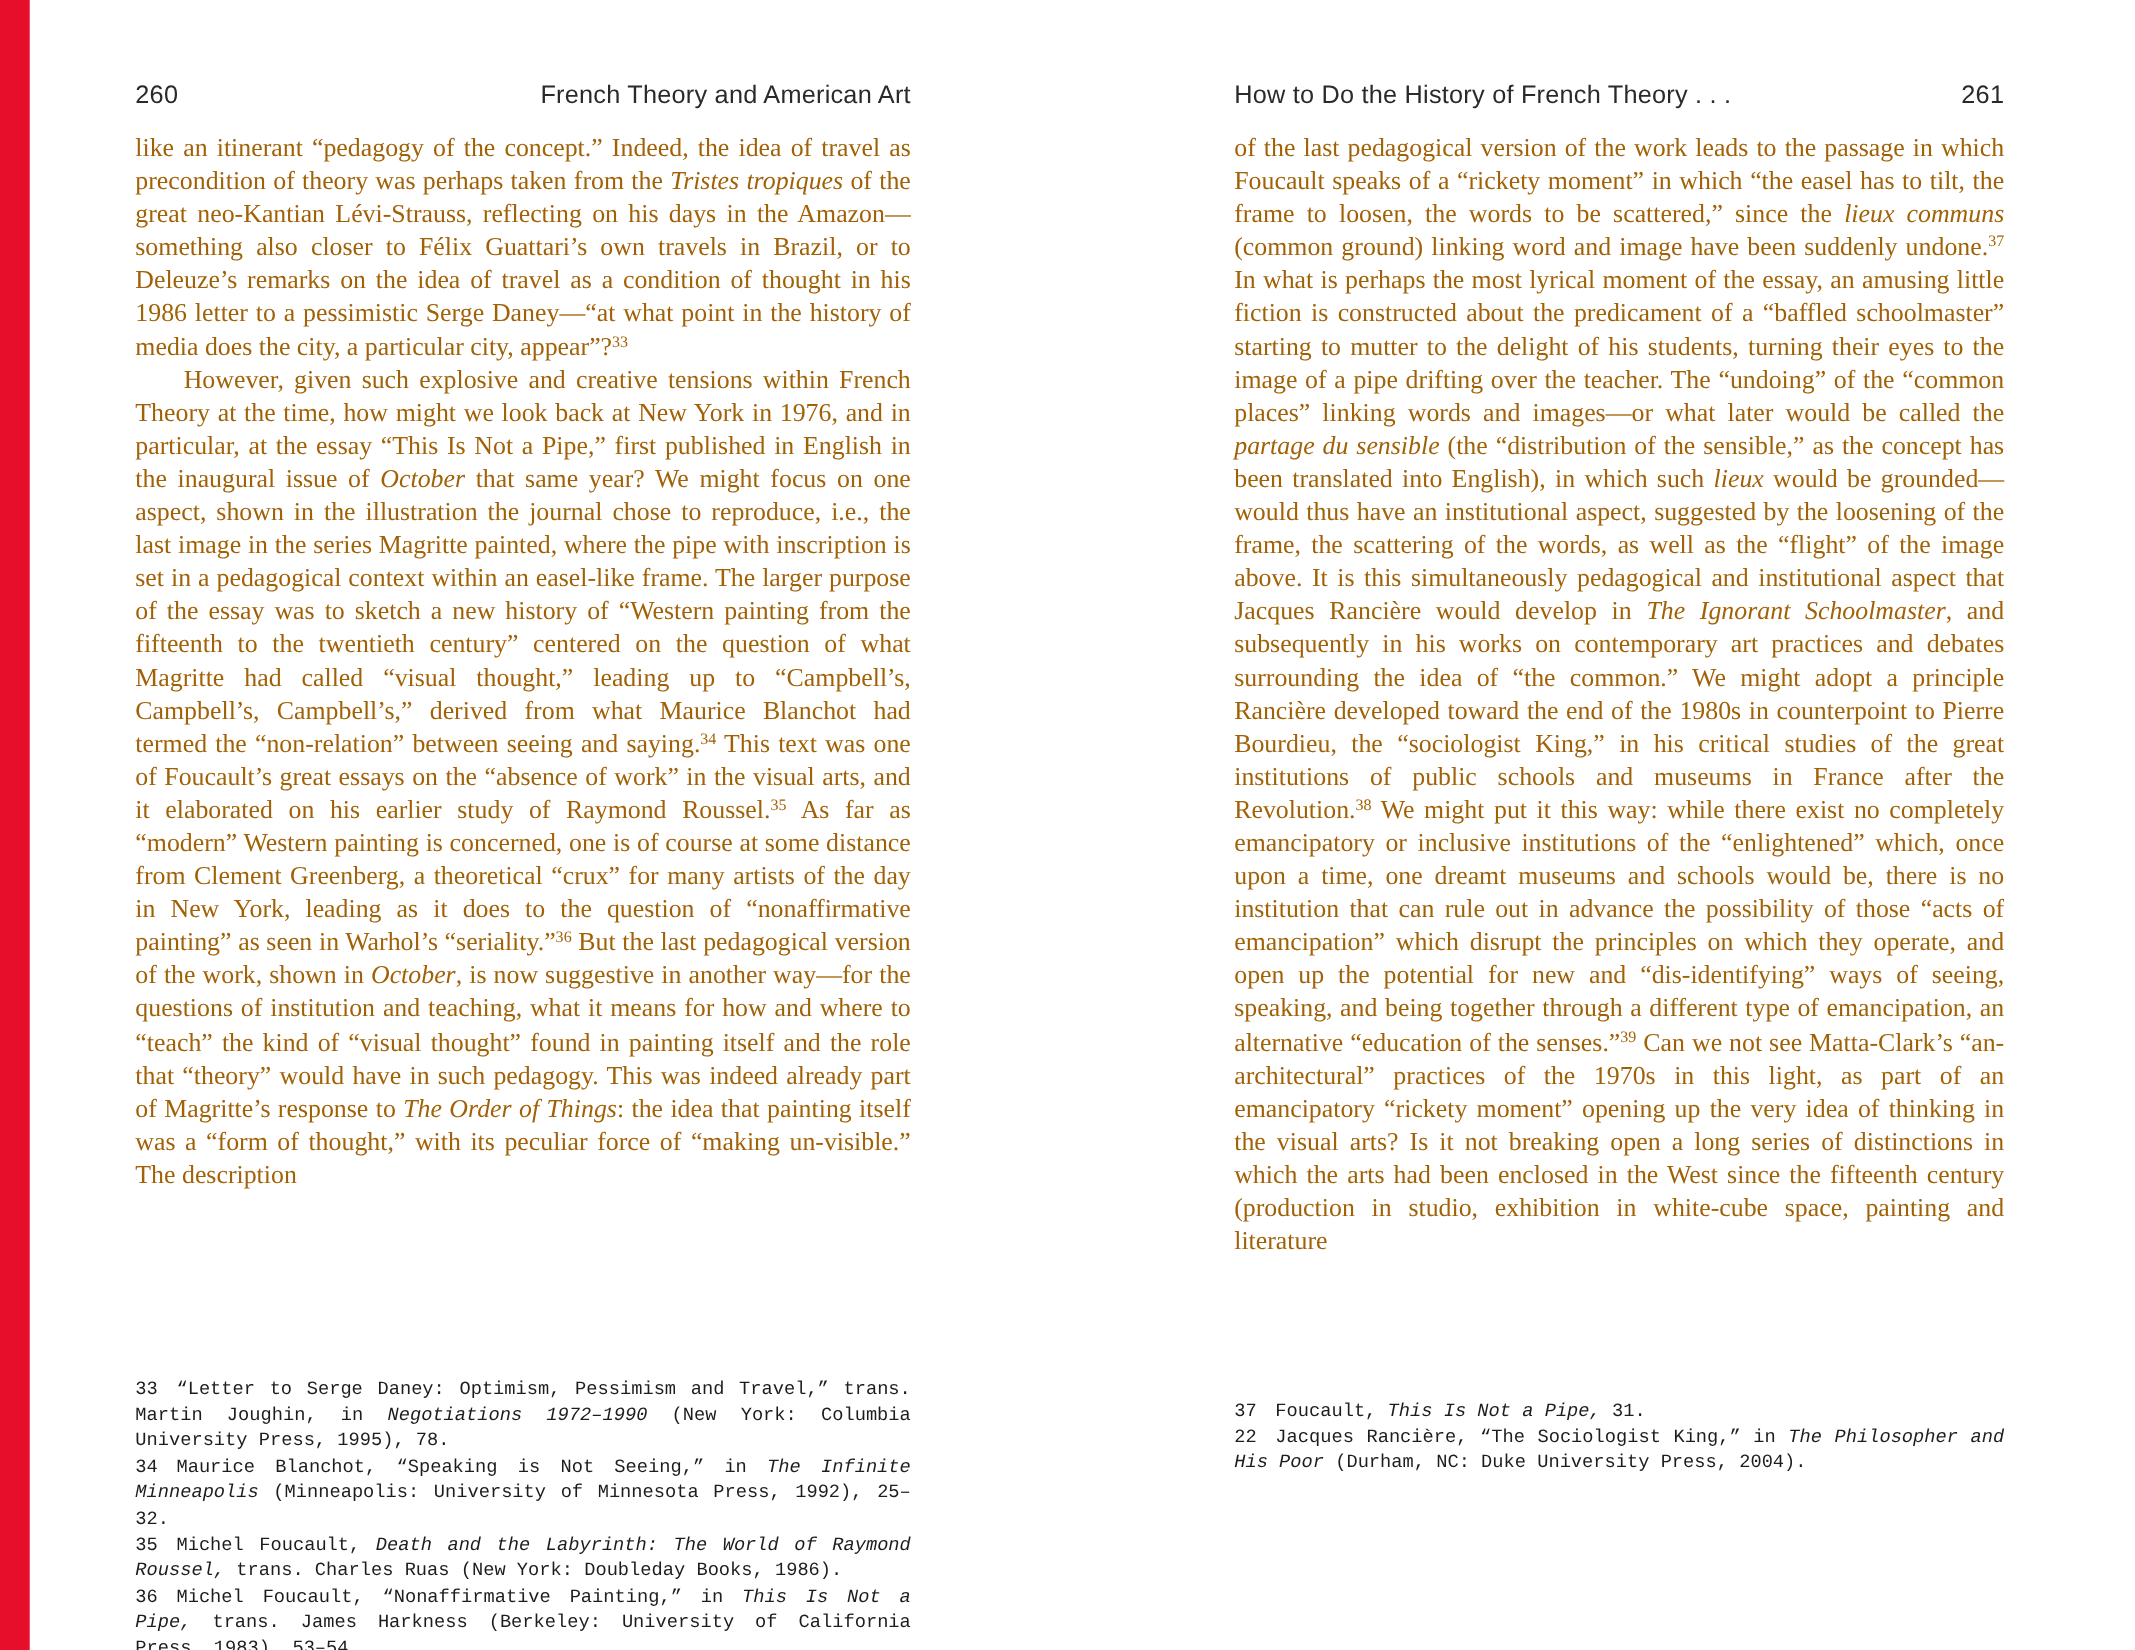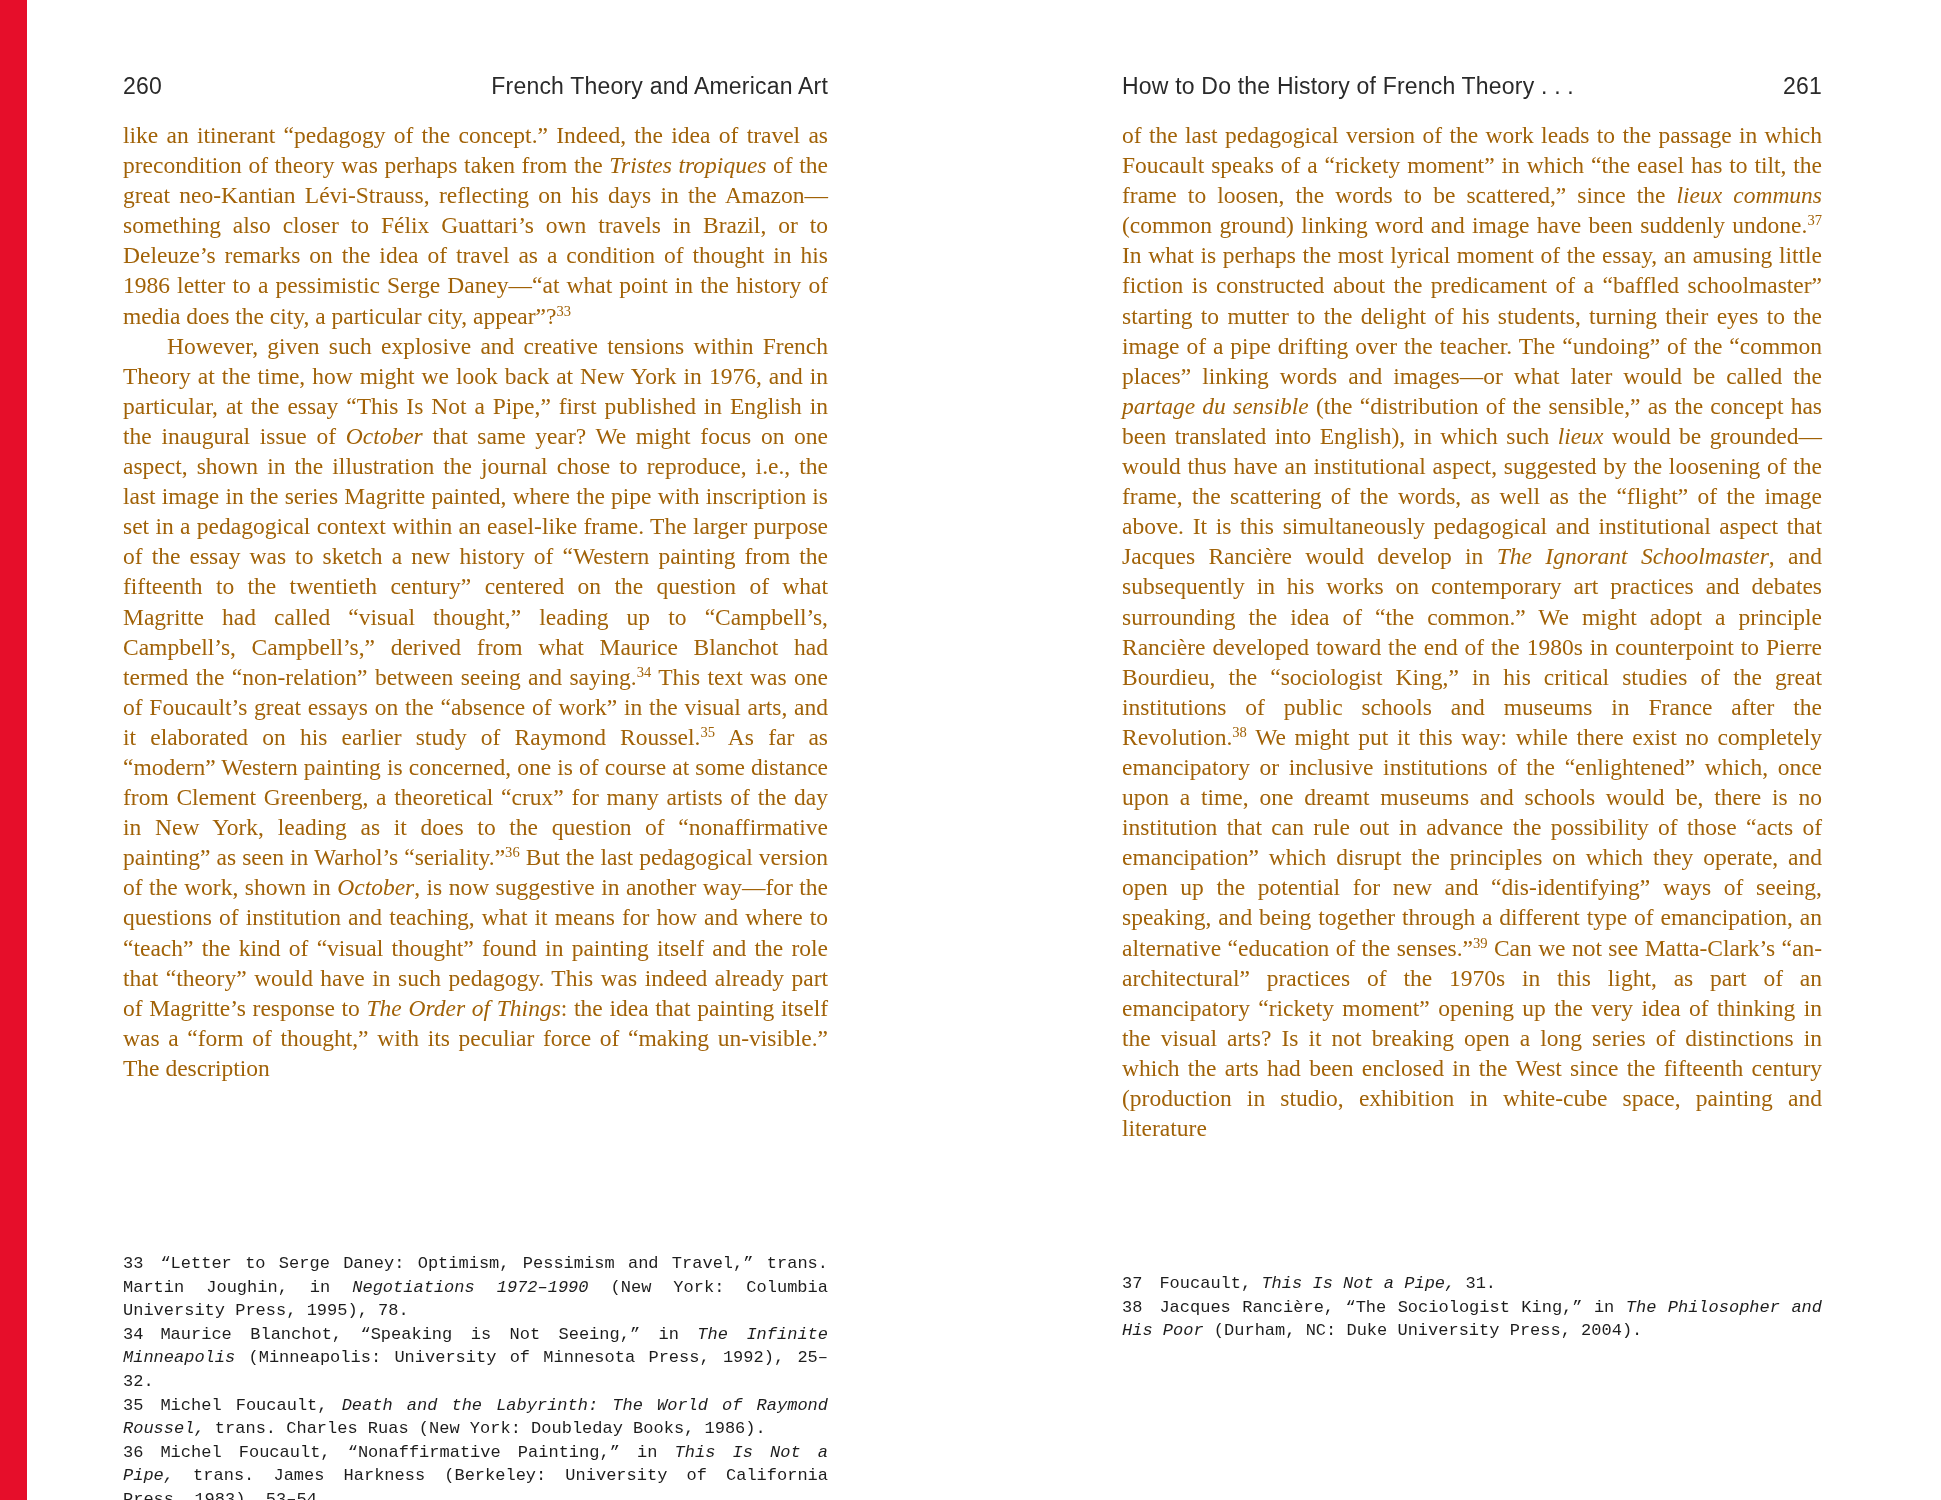--- a/index.html
+++ b/index.html
@@ -84,17 +84,17 @@
   <section class="page right">
     <header class="running-head">
       <span class="head-title">How to Do the History of French Theory . . .</span>
       <span class="folio">261</span>
     </header>
     <div class="body-text">
       <p><span>of the last pedagogical version of the work leads to the passage in which Foucault speaks of a “rickety moment” in which “the easel has to tilt, the frame to loosen, the words to be scattered,” since the </span><i>lieux communs</i><span> (common ground) linking word and image have been suddenly undone.</span><sup>37</sup><span> In what is perhaps the most lyrical moment of the essay, an amusing little fiction is constructed about the predicament of a “baffled schoolmaster” starting to mutter to the delight of his students, turning their eyes to the image of a pipe drifting over the teacher. The “undoing” of the “common places” linking words and images—or what later would be called the </span><i>partage du sensible</i><span> (the “distribution of the sensible,” as the concept has been translated into English), in which such </span><i>lieux</i><span> would be grounded—would thus have an institutional aspect, suggested by the loosening of the frame, the scattering of the words, as well as the “flight” of the image above. It is this simultaneously pedagogical and institutional aspect that Jacques Rancière would develop in </span><i>The Ignorant Schoolmaster</i><span>, and subsequently in his works on contemporary art practices and debates surrounding the idea of “the common.” We might adopt a principle Rancière developed toward the end of the 1980s in counterpoint to Pierre Bourdieu, the “sociologist King,” in his critical studies of the great institutions of public schools and museums in France after the Revolution.</span><sup>38</sup><span> We might put it this way: while there exist no completely emancipatory or inclusive institutions of the “enlightened” which, once upon a time, one dreamt museums and schools would be, there is no institution that can rule out in advance the possibility of those “acts of emancipation” which disrupt the principles on which they operate, and open up the potential for new and “dis-identifying” ways of seeing, speaking, and being together through a different type of emancipation, an alternative “education of the senses.”</span><sup>39</sup><span> Can we not see Matta-Clark’s “an-architectural” practices of the 1970s in this light, as part of an emancipatory “rickety moment” opening up the very idea of thinking in the visual arts? Is it not breaking open a long series of distinctions in which the arts had been enclosed in the West since the fifteenth century (production in studio, exhibition in white-cube space, painting and literature</span></p>
     </div>
     <div class="footnotes">
       <p><span>37  Foucault, </span><i>This Is Not a Pipe,</i><span> 31.</span></p>
-      <p><span>38  Jacques Rancière, “The Sociologist King,” in </span><i>The Philosopher and His Poor</i><span> (Durham, NC: Duke University Press, 2004).</span></p>
+      <p><span>22  Jacques Rancière, “The Sociologist King,” in </span><i>The Philosopher and His Poor</i><span> (Durham, NC: Duke University Press, 2004).</span></p>
     </div>
   </section>
 
 </div>
 
 </body></html>

